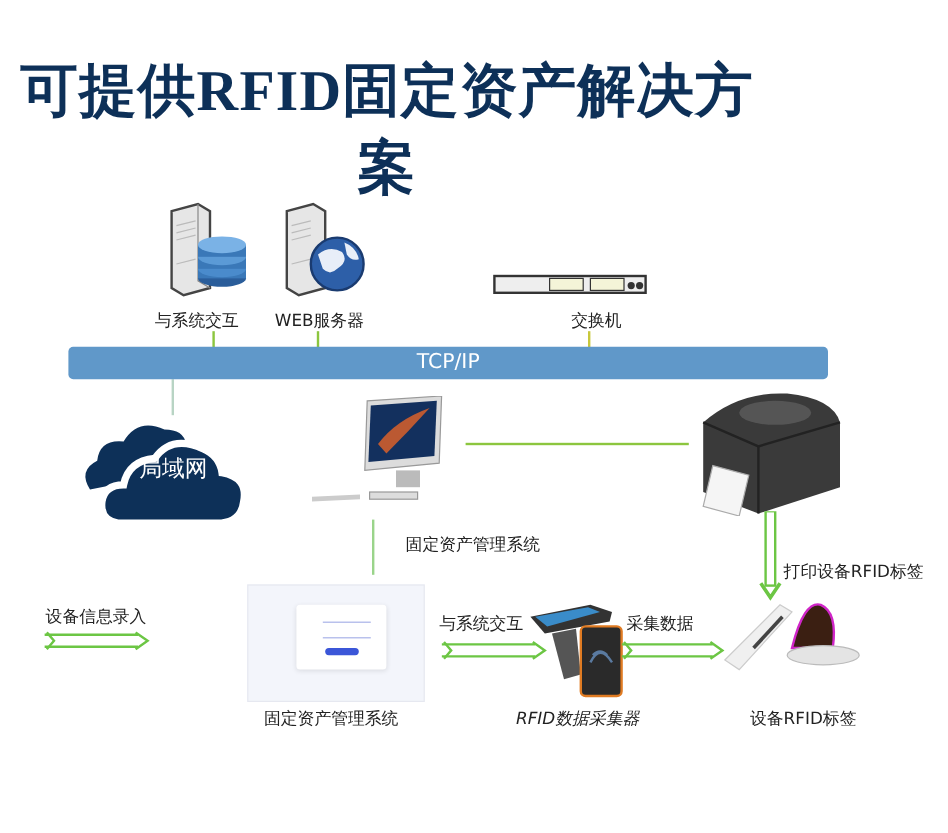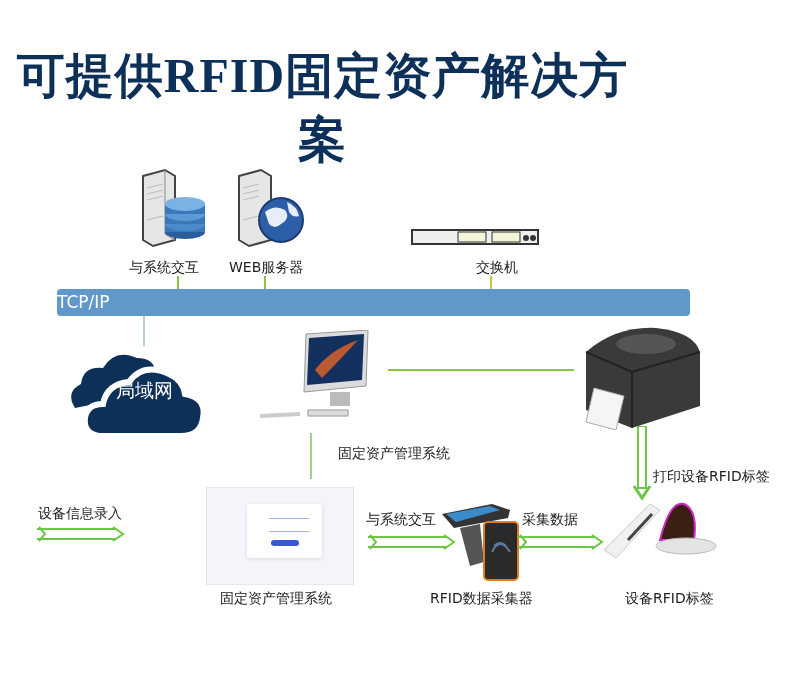--- a/index.html
+++ b/index.html
@@ -3,21 +3,21 @@
 <meta charset="utf-8">
 <style>
   html, body { margin:0; padding:0; background:#ffffff; }
   body { width:790px; height:694px; position:relative; overflow:hidden;
          font-family:"DejaVu Sans","Liberation Sans",sans-serif; color:#222; }
   .abs { position:absolute; }
   .title { left:0; top:44px; width:645px; text-align:center; font-size:48px; font-weight:bold;
            color:#0d3058; letter-spacing:1px; font-family:Liberation Serif, serif; }
   .label { font-size:14px; color:#222; white-space:nowrap; }
   .bar { left:57px; top:289px; width:633px; height:27px; background:#6098c9; border-radius:4px;
-         color:#fff; line-height:27px; font-size:17px; }
+         color:#fff; text-align:center; line-height:27px; font-size:17px; }
   .vline { width:2px; }
   .cloud-text { color:#fff; font-size:19px; }
 </style>
 </head>
 <body>
 
 <div class="abs title">可提供RFID固定资产解决方案</div>
 
 <div class="abs vline" style="left:177px;top:276px;height:14px;background:#8cc63f;"></div>
 <div class="abs vline" style="left:264px;top:276px;height:14px;background:#8cc63f;"></div>
@@ -126,21 +126,21 @@
   <path d="M2 1 L8 8 L2 15" fill="none" stroke="#6cc644" stroke-width="2"></path>
 </svg>
 
 <svg class="abs" style="left:440px;top:500px" width="82" height="86" viewBox="0 0 82 86">
   <path d="M2 14 L52 4 L70 10 L68 18 L14 28 Z" fill="#333"></path>
   <path d="M6 14 L50 6 L60 10 L16 22 Z" fill="#3a8cc9"></path>
   <path d="M20 28 L40 24 L44 62 L30 66 Z" fill="#555"></path>
   <rect x="44" y="22" width="34" height="58" rx="4" fill="#2a2a2a" stroke="#e07b22" stroke-width="2"></rect>
   <path d="M54 46 Q60 40 66 46 M52 52 Q60 36 70 52" fill="none" stroke="#5a7aa0" stroke-width="2"></path>
 </svg>
-<div class="abs label" style="left:430px;top:590px;">RFID数据采集器</div>
+<div class="abs label" style="left:430px;top:590px;font-style:italic;">RFID数据采集器</div>
 
 <div class="abs label" style="left:522px;top:511px;">采集数据</div>
 <svg class="abs" style="left:518px;top:534px" width="86" height="16" viewBox="0 0 86 16">
   <path d="M0 3 L76 3 M0 13 L76 13" stroke="#6cc644" stroke-width="2"></path>
   <path d="M74 1 L84 8 L74 15" fill="none" stroke="#6cc644" stroke-width="2"></path>
   <path d="M2 1 L8 8 L2 15" fill="none" stroke="#6cc644" stroke-width="2"></path>
 </svg>
 
 <svg class="abs" style="left:600px;top:500px" width="120" height="70" viewBox="0 0 120 70">
   <path d="M4 50 L50 4 L60 10 L16 58 Z" fill="#f0f0f0" stroke="#ccc"></path>

